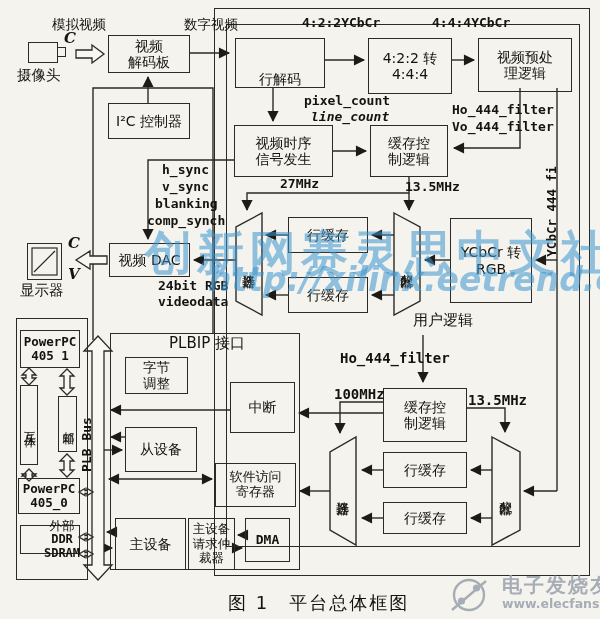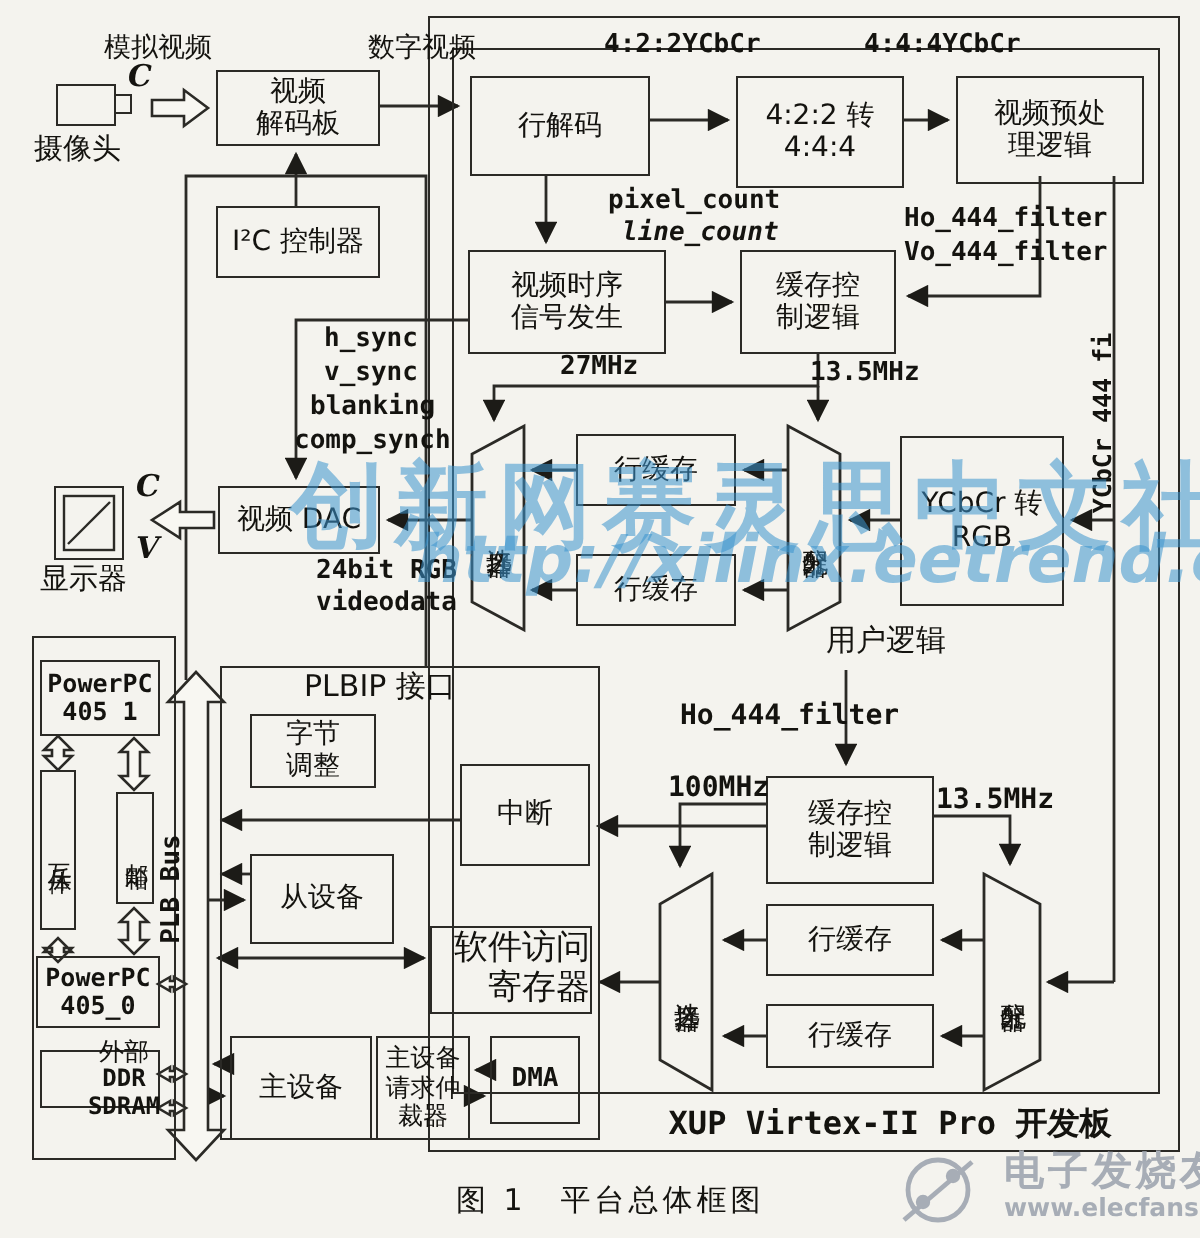--- a/index.html
+++ b/index.html
@@ -14,21 +14,21 @@
   .mn{font-family:"DejaVu Sans Mono","Liberation Mono",monospace;font-weight:bold;text-align:right;}
   .lat{font-family:"DejaVu Sans Mono","Liberation Mono",monospace;font-weight:bold;font-size:13px;}
   .ser{font-family:"DejaVu Serif","Liberation Serif",serif;font-style:italic;font-weight:bold;font-size:15px;}
   .vt{writing-mode:vertical-rl;text-orientation:upright;letter-spacing:2px;}
   .vtx{position:absolute;z-index:3;writing-mode:vertical-rl;text-orientation:upright;
        font-size:13px;letter-spacing:1px;text-align:center;}
   .rot{position:absolute;z-index:3;transform:rotate(-90deg);text-align:center;white-space:nowrap;}
   .wm{position:absolute;z-index:6;pointer-events:none;color:rgba(58,148,206,0.55);
       font-weight:bold;white-space:nowrap;}
   .gray{color:#a7adb6;}
-  .cap{position:absolute;z-index:3;font-size:15px;letter-spacing:2px;white-space:nowrap;}
+  .cap{position:absolute;z-index:3;font-size:18px;letter-spacing:2px;white-space:nowrap;}
 </style>
 </head>
 <body>
 
 <div class="stage">
 
   <svg class="wires" width="600" height="619" viewBox="0 0 600 619">
     <defs>
       <marker id="m" viewBox="0 0 10 10" refX="9" refY="5" markerWidth="9" markerHeight="8" orient="auto-start-reverse">
           <path d="M0,0 L10,5 L0,10 z" fill="#1c1b17"></path>
@@ -123,21 +123,21 @@
   </div>
   <div class="bx" style="left:108px;top:35px;width:82px;height:38px;">
     <span>视频</span>
     <span>解码板</span>
   </div>
   <div class="bx" style="left:109px;top:243px;width:81px;height:34px;">
     <span>视频 DAC</span>
   </div>
   <div class="bx" style="left:27px;top:243px;width:35px;height:37px;"></div>
 
-  <div class="bx" style="left:235px;top:38px;width:90px;height:50px;">
+  <div class="bx" style="left:235px;top:38px;width:90px;height:50px;justify-content:flex-end;">
     <span>行解码</span>
   </div>
   <div class="bx" style="left:368px;top:38px;width:84px;height:56px;">
     <span>4:2:2 转</span>
     <span>4:4:4</span>
   </div>
   <div class="bx" style="left:478px;top:38px;width:94px;height:54px;">
     <span>视频预处</span>
     <span>理逻辑</span>
   </div>
@@ -179,21 +179,21 @@
   <div class="bx" style="left:125px;top:357px;width:63px;height:37px;font-size:13.5px;">
     <span>字节</span>
     <span>调整</span>
   </div>
   <div class="bx" style="left:230px;top:382px;width:65px;height:51px;">
     <span>中断</span>
   </div>
   <div class="bx" style="left:125px;top:427px;width:72px;height:45px;">
     <span>从设备</span>
   </div>
-  <div class="bx" style="left:215px;top:463px;width:81px;height:44px;font-size:17px;align-items:flex-end;">
+  <div class="bx" style="left:215px;top:463px;width:81px;height:44px;font-size:13px;">
     <span>软件访问</span>
     <span>寄存器</span>
   </div>
   <div class="bx" style="left:115px;top:518px;width:71px;height:52px;">
     <span>主设备</span>
   </div>
   <div class="bx" style="left:188px;top:518px;width:47px;height:52px;font-size:12.5px;">
     <span>主设备</span>
     <span>请求仲</span>
     <span>裁器</span>
@@ -241,23 +241,22 @@
   <div class="lb lat" style="left:158px;top:279px;">24bit RGB</div>
   <div class="lb lat" style="left:158px;top:295px;">videodata</div>
   <div class="lb ser" style="left:68px;top:235px;">C</div>
   <div class="lb ser" style="left:68px;top:266px;">V</div>
   <div class="lb" style="left:20px;top:282px;font-size:14.5px;">显示器</div>
   <div class="rot lat" style="left:486px;top:204px;width:130px;font-size:12.5px;">YCbCr 444 fi</div>
   <div class="lb" style="left:413px;top:312px;font-size:15px;">用户逻辑</div>
   <div class="lb lat" style="left:340px;top:350px;font-size:14px;">Ho_444_filter</div>
   <div class="lb lat" style="left:334px;top:386px;font-size:14px;">100MHz</div>
   <div class="lb lat" style="left:468px;top:392px;font-size:14px;">13.5MHz</div>
-  <div class="lb" style="left:152px;top:335px;width:110px;font-size:15px;">PLBIP 接口</div>
+  <div class="lb" style="left:152px;top:335px;width:110px;text-align:center;font-size:15px;">PLBIP 接口</div>
   <div class="rot" style="left:51px;top:437px;width:70px;font-size:13px;font-weight:bold;font-family:'DejaVu Sans Mono','Liberation Mono',monospace;">PLB Bus</div>
-  <div class="lb mn" style="left:310px;top:553px;width:270px;text-align:center;font-size:16px;">XUP Virtex-II Pro 开发板</div>
 
   <div class="cap" style="left:228px;top:591px;">图 1　平台总体框图</div>
   <div class="lb gray" style="left:502px;top:574px;font-size:20px;font-weight:bold;letter-spacing:2px;">电子发烧友</div>
   <div class="lb gray" style="left:502px;top:597px;font-size:12.5px;font-weight:bold;">www.elecfans.com</div>
 
   <div class="wm" style="left:145px;top:222px;font-size:47px;letter-spacing:5px;">创新网赛灵思中文社区</div>
   <div class="wm" style="left:208px;top:260px;font-size:33px;font-style:italic;">http://xilinx.eetrend.com</div>
 
 </div>
 

